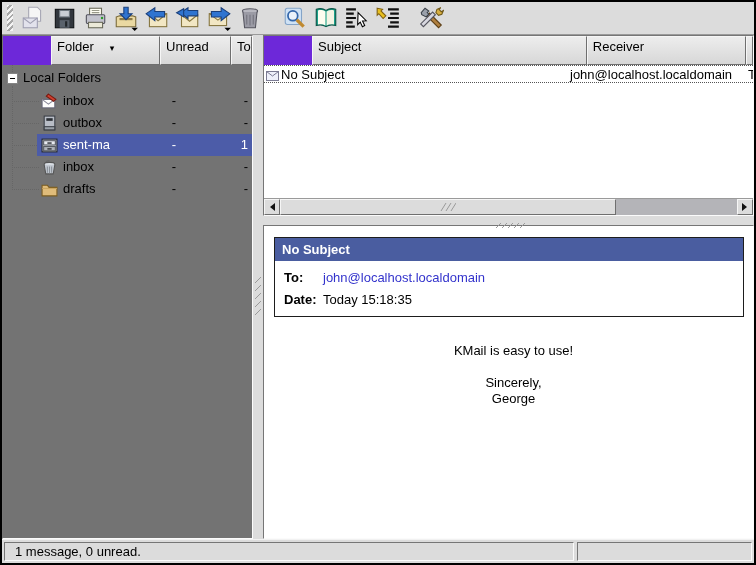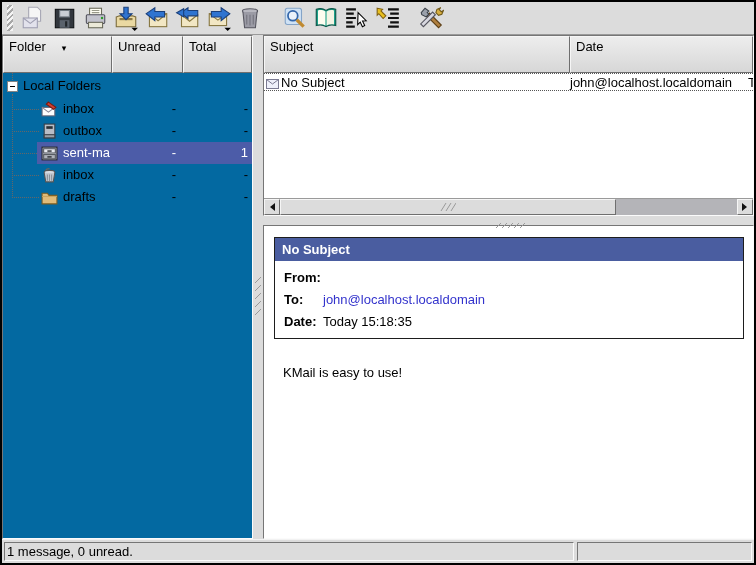--- a/index.html
+++ b/index.html
@@ -18,24 +18,24 @@
   .toolbar { height:33px; display:flex; align-items:center; padding-left:3px; background:#dcdcdc; border-bottom:1px solid #9a9a9a; flex:0 0 auto; }
   .tb-handle { width:6px; height:26px; margin:0 4px 0 2px;
     background:repeating-linear-gradient(135deg,#f4f4f4 0 2px,#a8a8a8 2px 4px); }
   .tb-btn { width:31px; height:29px; display:flex; align-items:center; justify-content:center; background:transparent; border:1px solid transparent; }
   .tb-btn svg { display:block; }
   
   .main { flex:1 1 auto; display:flex; min-height:0; }
   .sunken { border:1px solid; border-color:#767676 #fbfbfb #fbfbfb #767676; }
   
   .folder-pane { width:251px; flex:0 0 auto; display:flex; flex-direction:column; background:#fff; }
-  .hdr-row { display:flex; height:37px; background:#6d28d9; flex:0 0 auto; }
+  .hdr-row { display:flex; height:29px; background:#6d28d9; flex:0 0 auto;padding-left:48px; }
   .hcell { border:1px solid; border-color:#f6f6f6 #6f6f6f #6f6f6f #f6f6f6; background:linear-gradient(#ededed,#d7d7d7); padding:1px 0 0 5px; line-height:17px; overflow:hidden; white-space:nowrap; }
   .sort-arrow { font-size:9px; margin-left:16px; }
-  .fp-body { flex:1 1 auto; position:relative; background:#0369a1; overflow:hidden; }
+  .fp-body { flex:1 1 auto; position:relative; background:#737373; overflow:hidden; }
   .expander { position:absolute; left:4px; top:8px; width:11px; height:11px; background:#fff; border:1px solid #848484; }
   .expander::after { content:""; position:absolute; left:2px; top:4px; width:5px; height:1px; background:#000; }
   .root-label { position:absolute; left:20px; top:5px; }
   .vline-top { position:absolute; left:9px; top:0; height:7px; border-left:1px dotted #666; }
   .vline { position:absolute; left:9px; top:21px; height:104px; border-left:1px dotted #666; }
   .hstub { position:absolute; left:9px; width:27px; height:0; border-top:1px dotted #666; }
   .frow { position:absolute; left:0; right:0; height:22px; }
   .frow.selected { background:linear-gradient(to right,transparent 34px,#4c5ca8 34px); }
   .frow.selected .fname, .frow.selected .fval { color:#fff; }
   .ficon { position:absolute; left:38px; top:3px; }
@@ -69,24 +69,24 @@
   
   .preview { flex:1 1 auto; background:#fff; padding:11px 9px 0 10px; overflow:hidden; }
   .pv-box { border:1px solid #1d1d1d; }
   .pv-title { height:23px; background:#4a5da0; color:#fff; font-weight:bold; padding:4px 0 0 7px; }
   .pv-rows { background:#fff; padding:5px 0 6px 0; }
   .pv-row { display:flex; height:22px; align-items:center; }
   .pv-label { width:48px; padding-left:9px; font-weight:bold; flex:0 0 auto; }
   .pv-value { white-space:nowrap; }
   .link { color:#3333cc; cursor:pointer; }
   .pv-body { margin:26px 0 0 9px; line-height:16px; }
-  .pv-body p { margin:12px 0 16px 0; white-space:pre-line; }
+  .pv-body p { margin:12px 0 16px 0; white-space:pre-line;text-align:center; }
   
   .statusbar { height:24px; flex:0 0 auto; display:flex; background:#dcdcdc; border-top:1px solid #f2f2f2; padding:2px 2px 2px 2px; gap:3px; }
-  .sb-cell { border:1px solid; border-color:#767676 #fbfbfb #fbfbfb #767676; display:flex; align-items:center; padding-left:2px; background:#dcdcdc; white-space:nowrap; overflow:hidden; }
+  .sb-cell { border:1px solid; border-color:#767676 #fbfbfb #fbfbfb #767676; display:flex; align-items:center; padding-left:10px; background:#dcdcdc; white-space:nowrap; overflow:hidden; }
   .sb-left { flex:1 1 auto; }
   .sb-right { width:175px; flex:0 0 auto; }
 </style>
 </head>
 <body>
 
 <div class="window">
 
 
   <div class="toolbar">
@@ -312,20 +312,21 @@
       <span class="grip"><svg width="8" height="40" viewBox="0 0 8 40">
         <path d="M1 8l6-6M1 16l6-6M1 24l6-6M1 32l6-6M1 40l6-6" stroke="#9a9a9a"></path>
           </svg></span>
     </div>
 
     <div class="right-col">
 
       <div class="msg-list sunken">
         <div class="hdr-row">
           <div class="hcell" style="width:306px">Subject</div>
+          <div class="hcell" style="width:177px">Receiver</div>
           <div class="hcell" style="flex:1">Date</div>
         </div>
         <div class="ml-body">
           <div class="msg-row">
             <span class="menv"><svg width="13" height="10" viewBox="0 0 13 10">
               <rect x="0.5" y="0.5" width="12" height="9" fill="#eef0fa" stroke="#7a7a92"></rect>
               <path d="M0.5 0.5l6 4.5 6-4.5" fill="none" stroke="#7a7a92"></path>
                 </svg></span>
             <span class="m-sub">No Subject</span>
             <span class="m-rcv">john@localhost.localdomain</span>
@@ -352,35 +353,33 @@
         <span class="grip"><svg width="40" height="7" viewBox="0 0 40 7">
           <path d="M1 6l5-5M7 6l5-5M13 6l5-5M19 6l5-5M25 6l5-5" stroke="#9a9a9a"></path>
             </svg></span>
       </div>
 
       <div class="preview sunken">
         <div class="pv-box">
           <div class="pv-title">No Subject</div>
           <div class="pv-rows">
             <div class="pv-row">
-              <span class="pv-label">From:</span>
-              <span class="pv-value"></span>
-            </div>
-            <div class="pv-row">
               <span class="pv-label">To:</span>
               <span class="pv-value link">john@localhost.localdomain</span>
             </div>
             <div class="pv-row">
               <span class="pv-label">Date:</span>
               <span class="pv-value">Today 15:18:35</span>
             </div>
           </div>
         </div>
         <div class="pv-body">
           <p>KMail is easy to use!</p>
+          <p>Sincerely,
+George</p>
         </div>
       </div>
     </div>
   </div>
 
   <div class="statusbar">
     <div class="sb-cell sb-left">1 message, 0 unread.</div>
     <div class="sb-cell sb-right"></div>
   </div>
 

